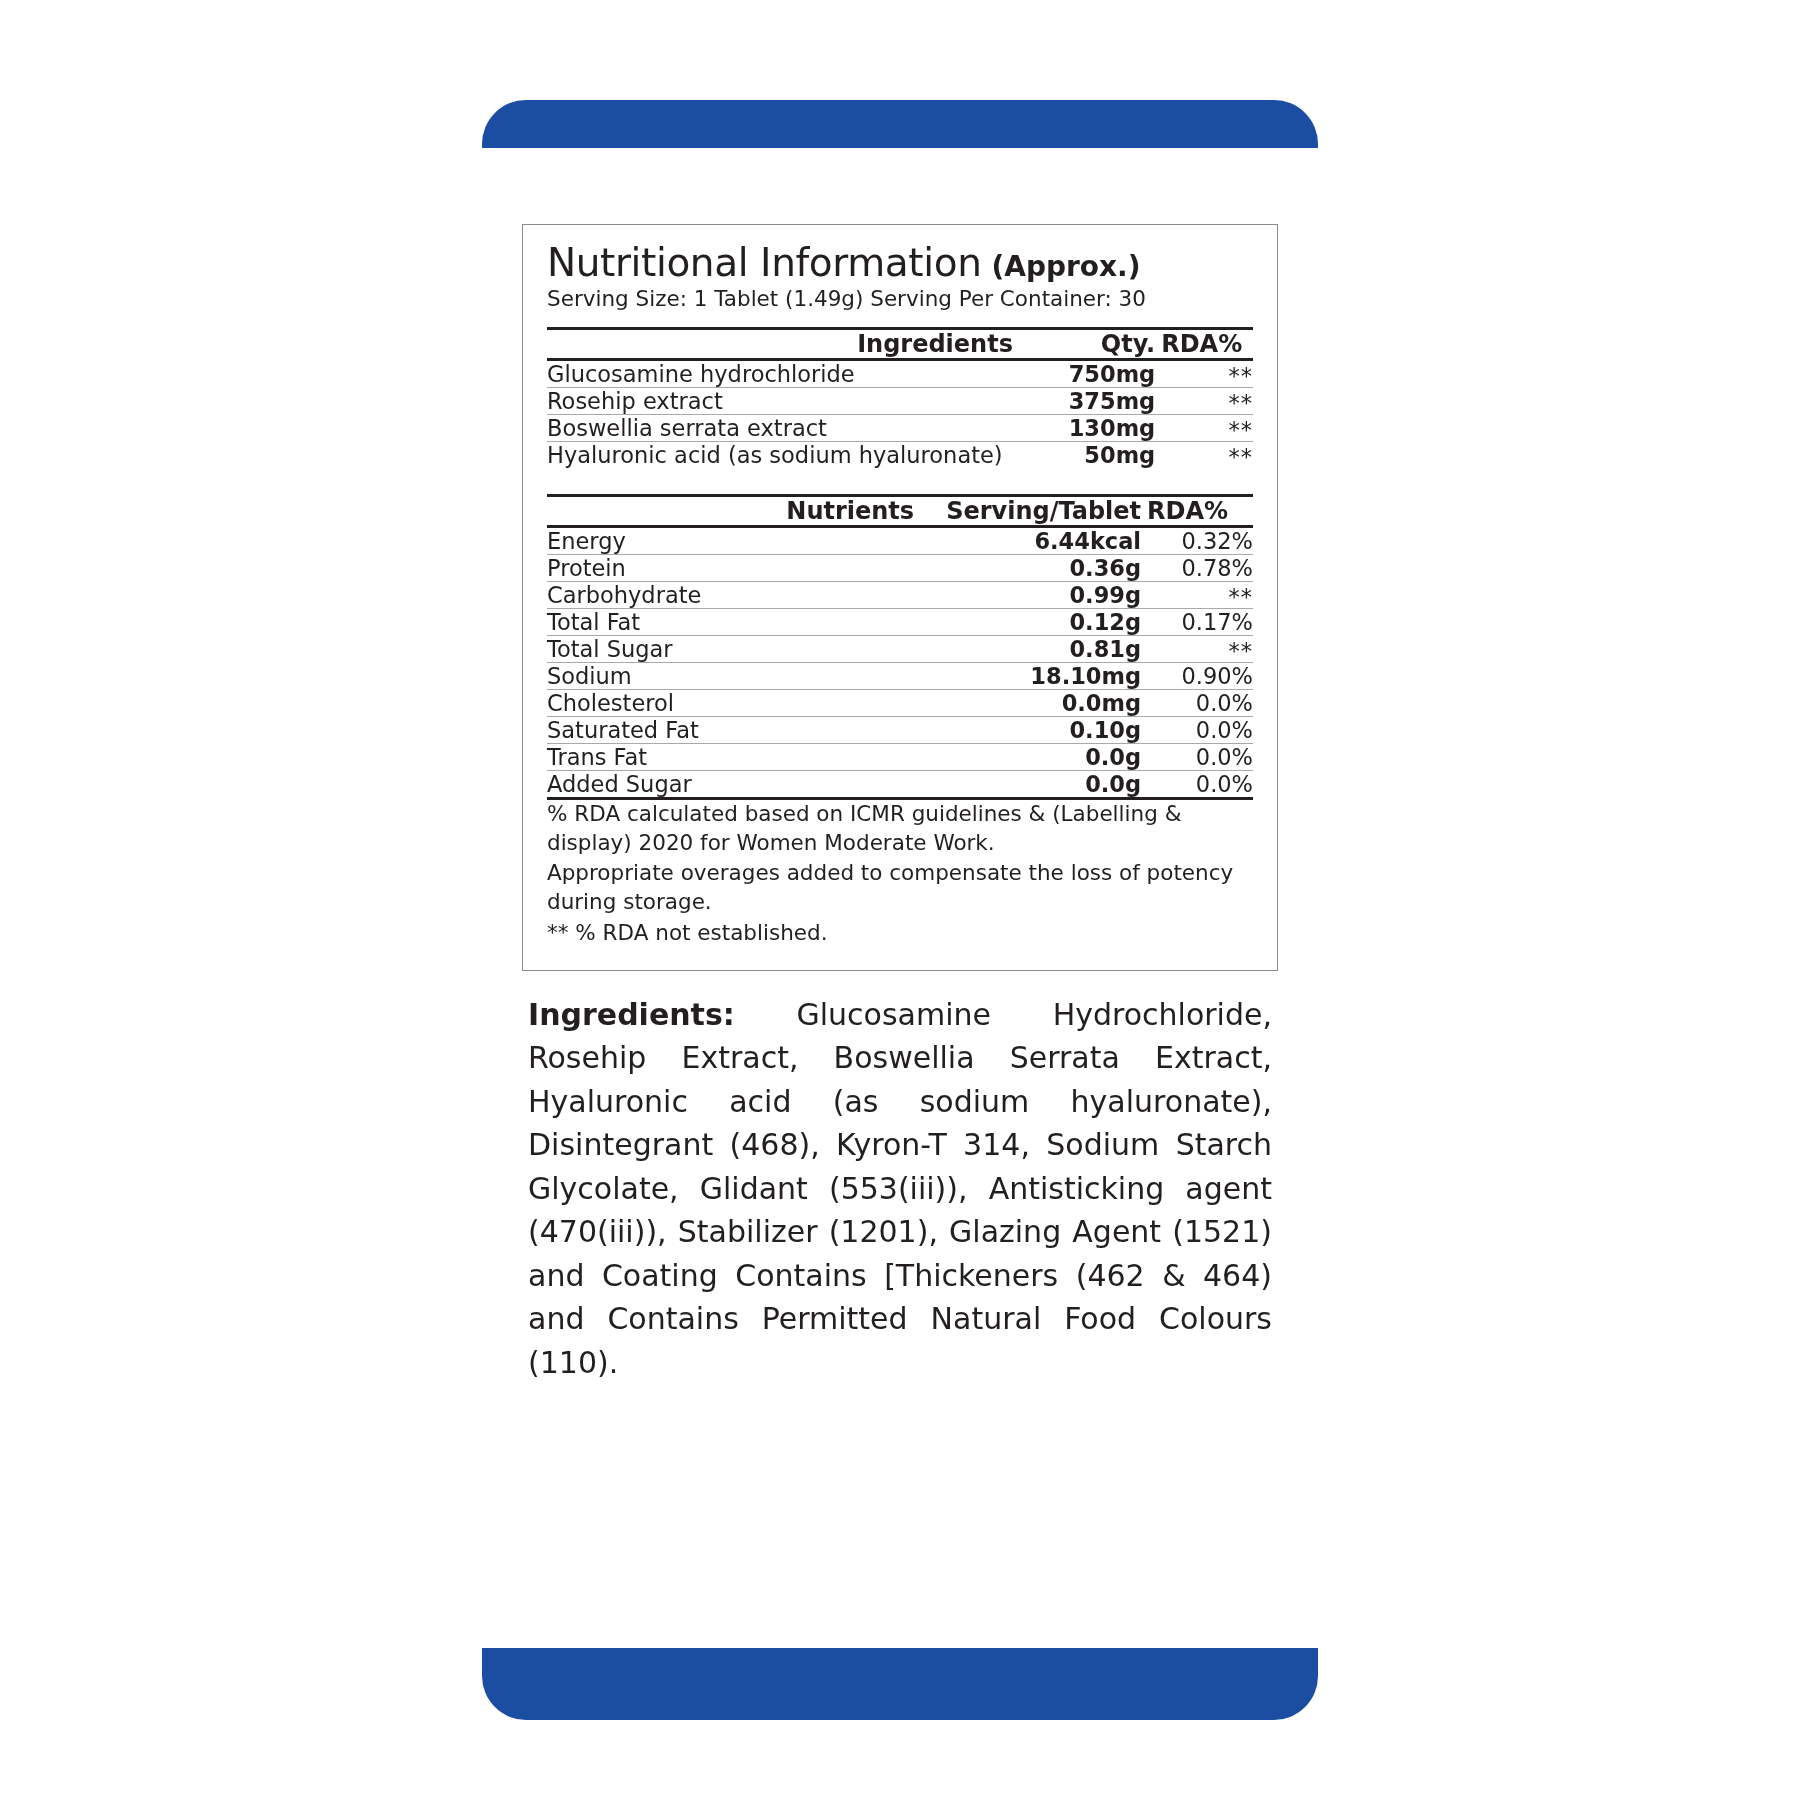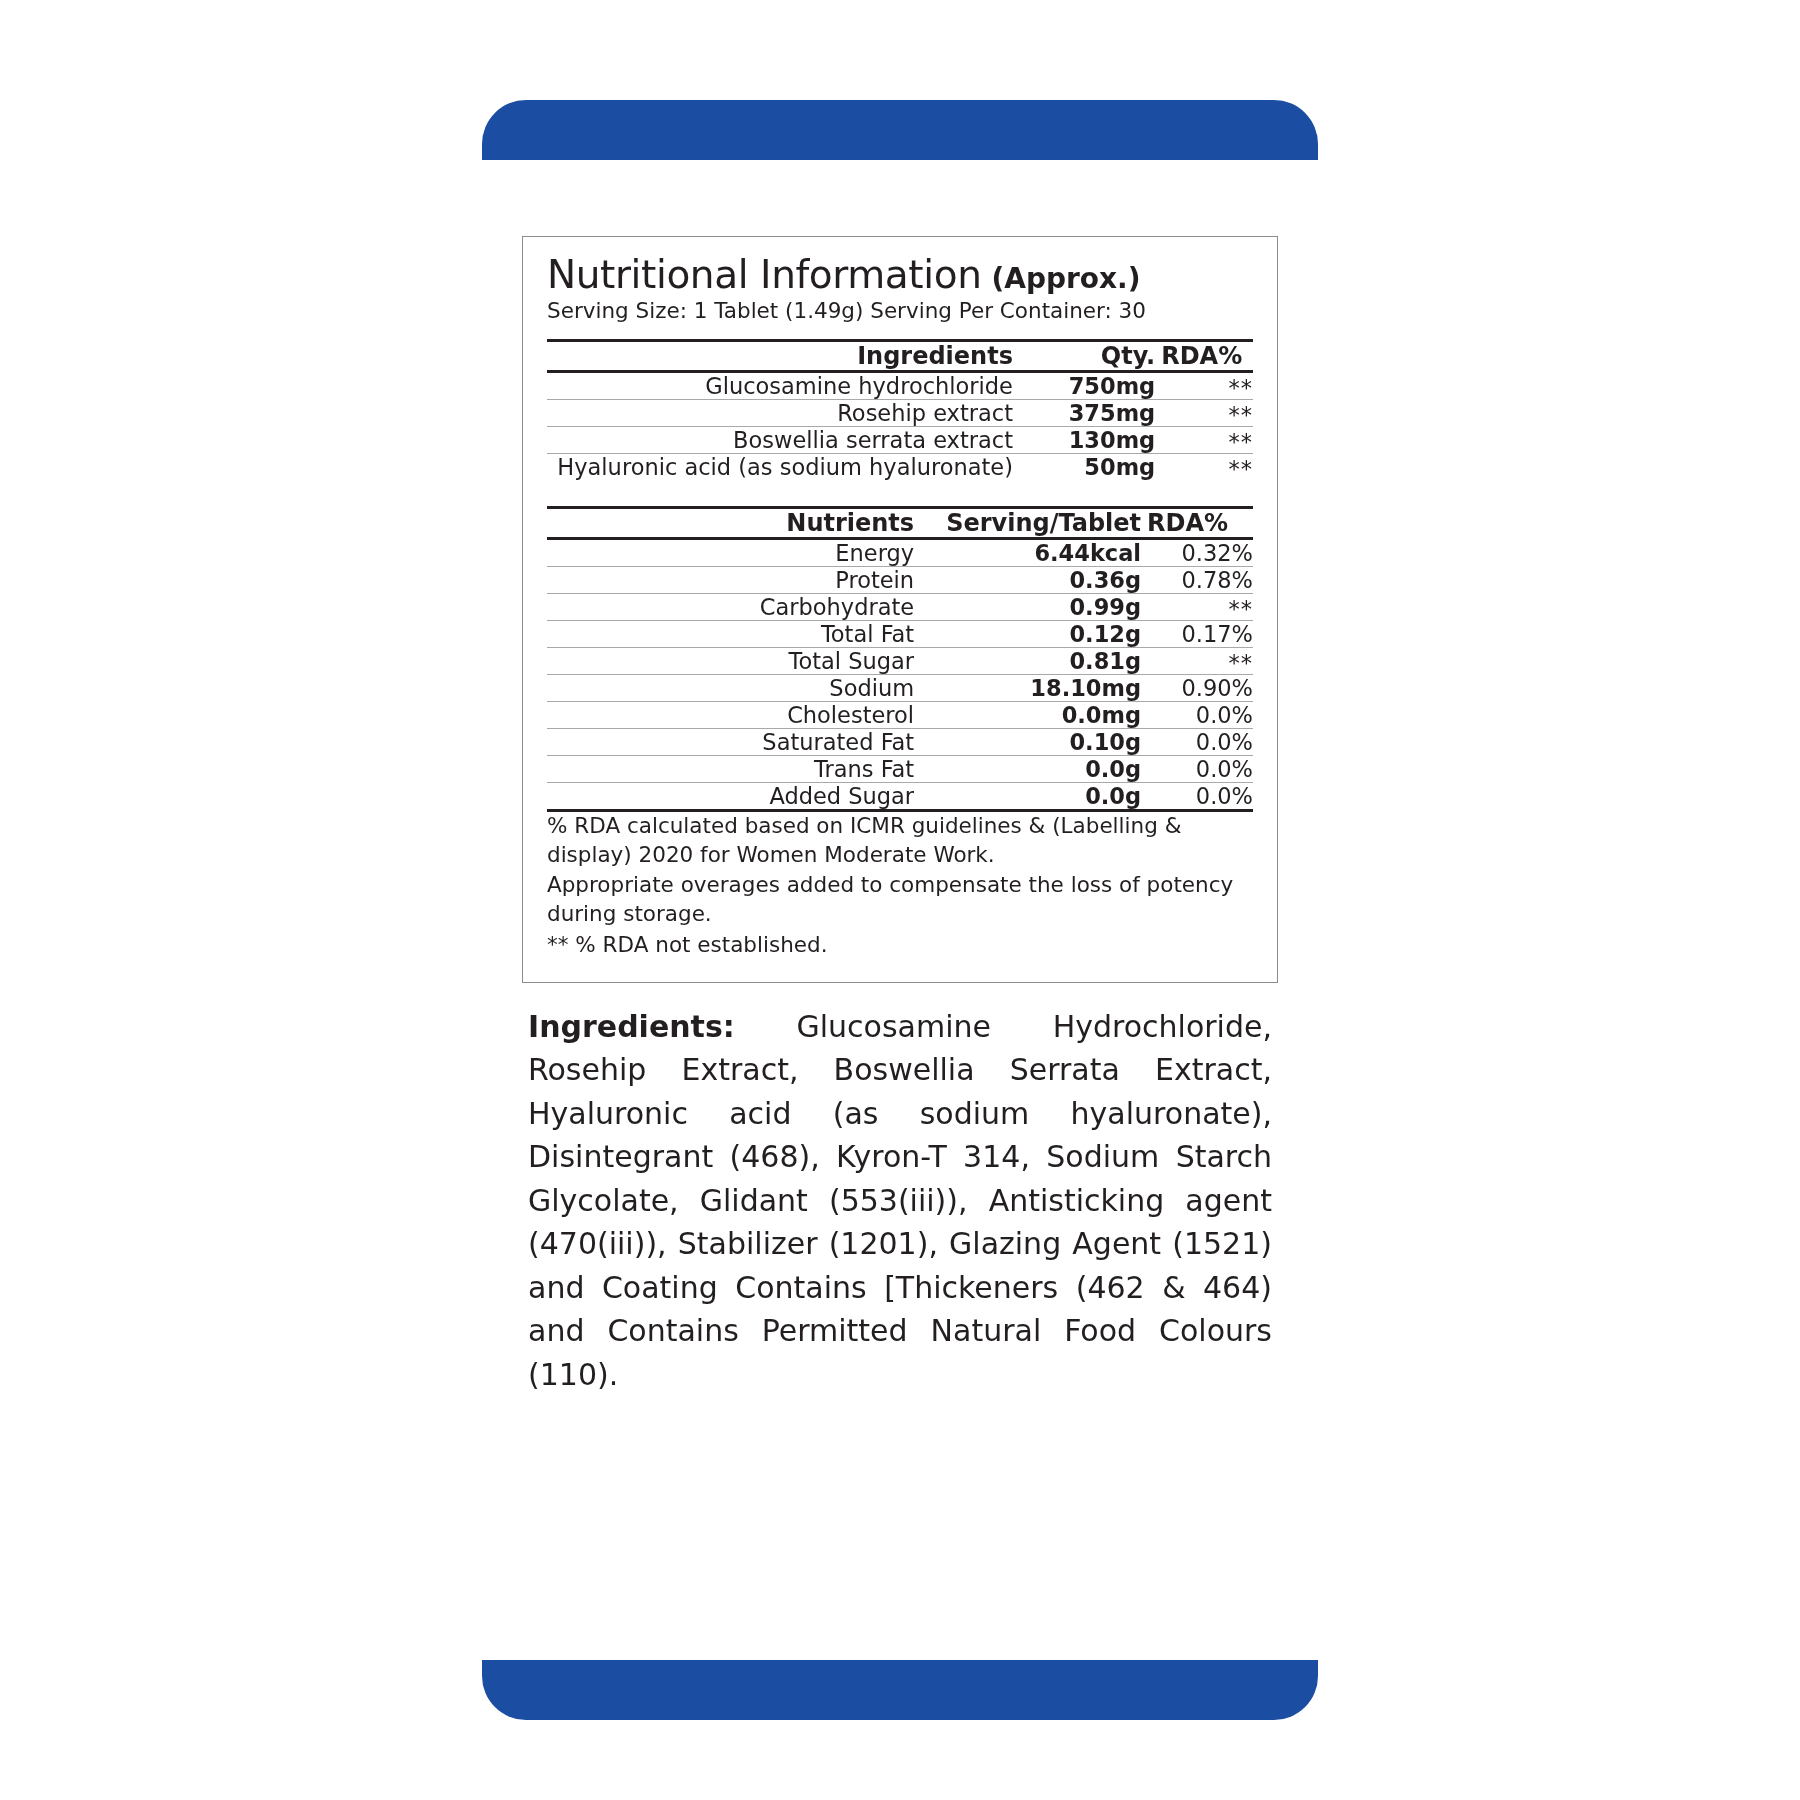--- a/index.html
+++ b/index.html
@@ -26,21 +26,21 @@
     top: 100px;
     width: 836px;
     height: 1620px;
     background: #1b4da2;
     border-radius: 44px;
     box-sizing: border-box;
   }
   .label-inner {
     position: absolute;
     left: 0px;
-    top: 60px;
+    top: 48px;
     width: 836px;
     height: 1500px;
     background: #ffffff;
     box-sizing: border-box;
   }
   .content {
     position: absolute;
     left: 40px;
     top: 76px;
     width: 756px;
@@ -98,21 +98,21 @@
 
   .data-row td {
     font-size: 22.5px;
     padding-top: 9px;
     padding-bottom: 9px;
     border-bottom: 1.3px solid #a9a9a9;
   }
   .data-row:last-child td {
     border-bottom: none;
   }
-  .data-row td.c-name { text-align: right; }
+  .data-row td.c-name { text-align: left; }
   .data-row td.c-qty  { text-align: right; padding-right: 6px; font-weight: bold; }
   .data-row td.c-rda  { text-align: right; }
   .rda-stars {
     font-size: 20px;
     letter-spacing: 1px;
     position: relative;
     top: 2px;
   }
   .section-gap { height: 26px; }
 

